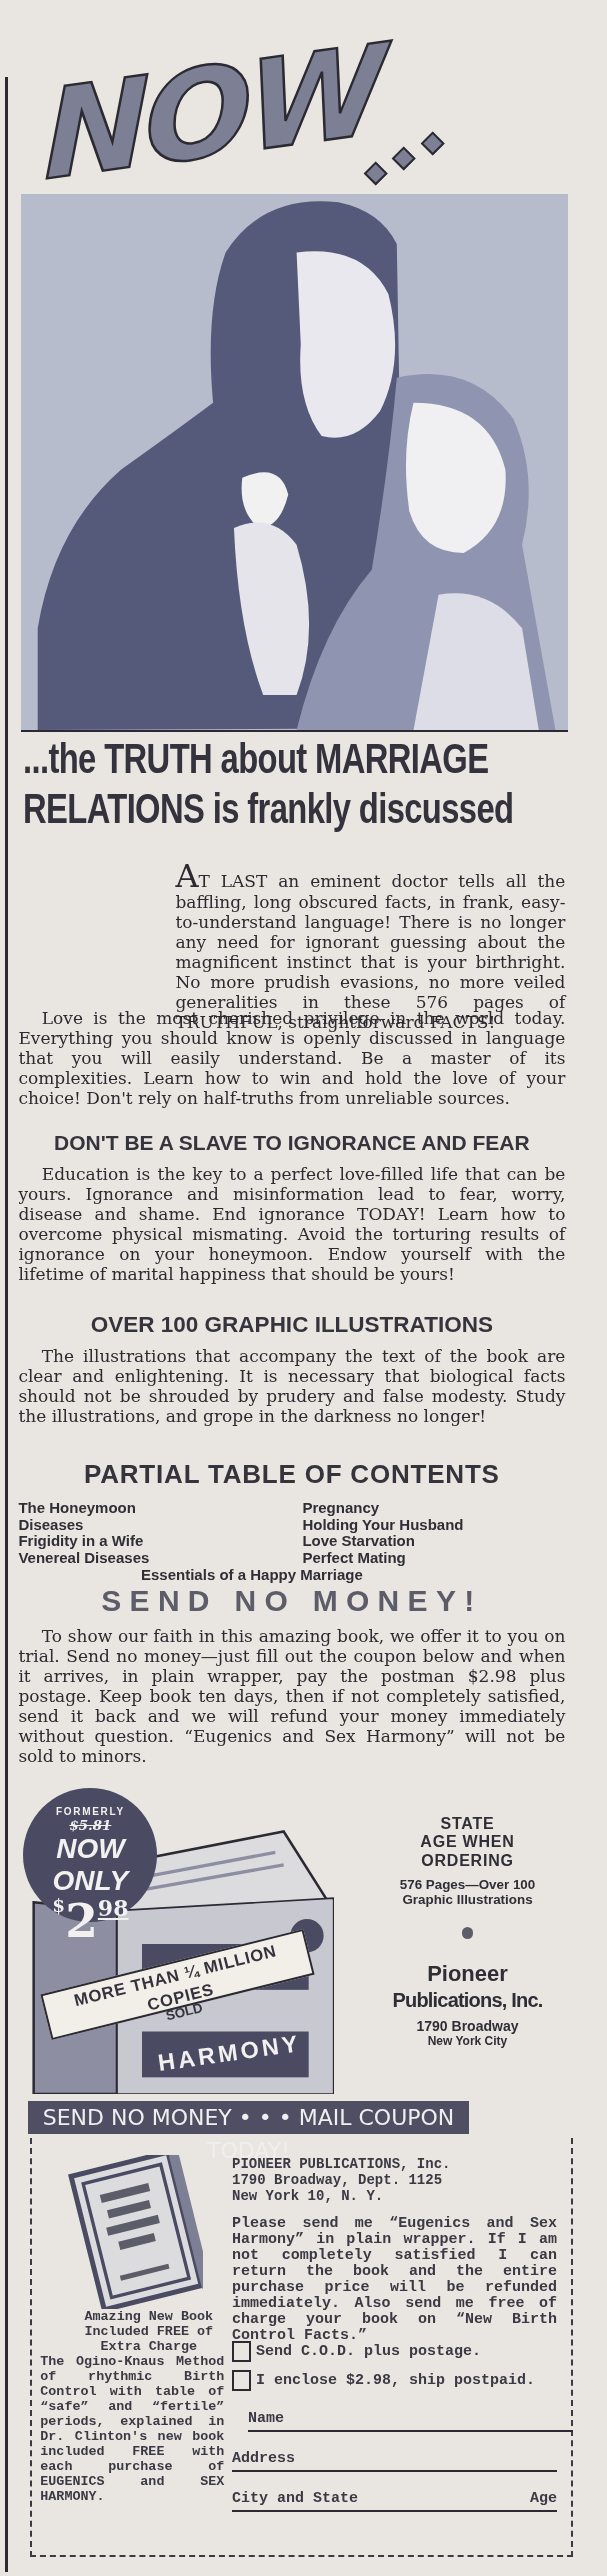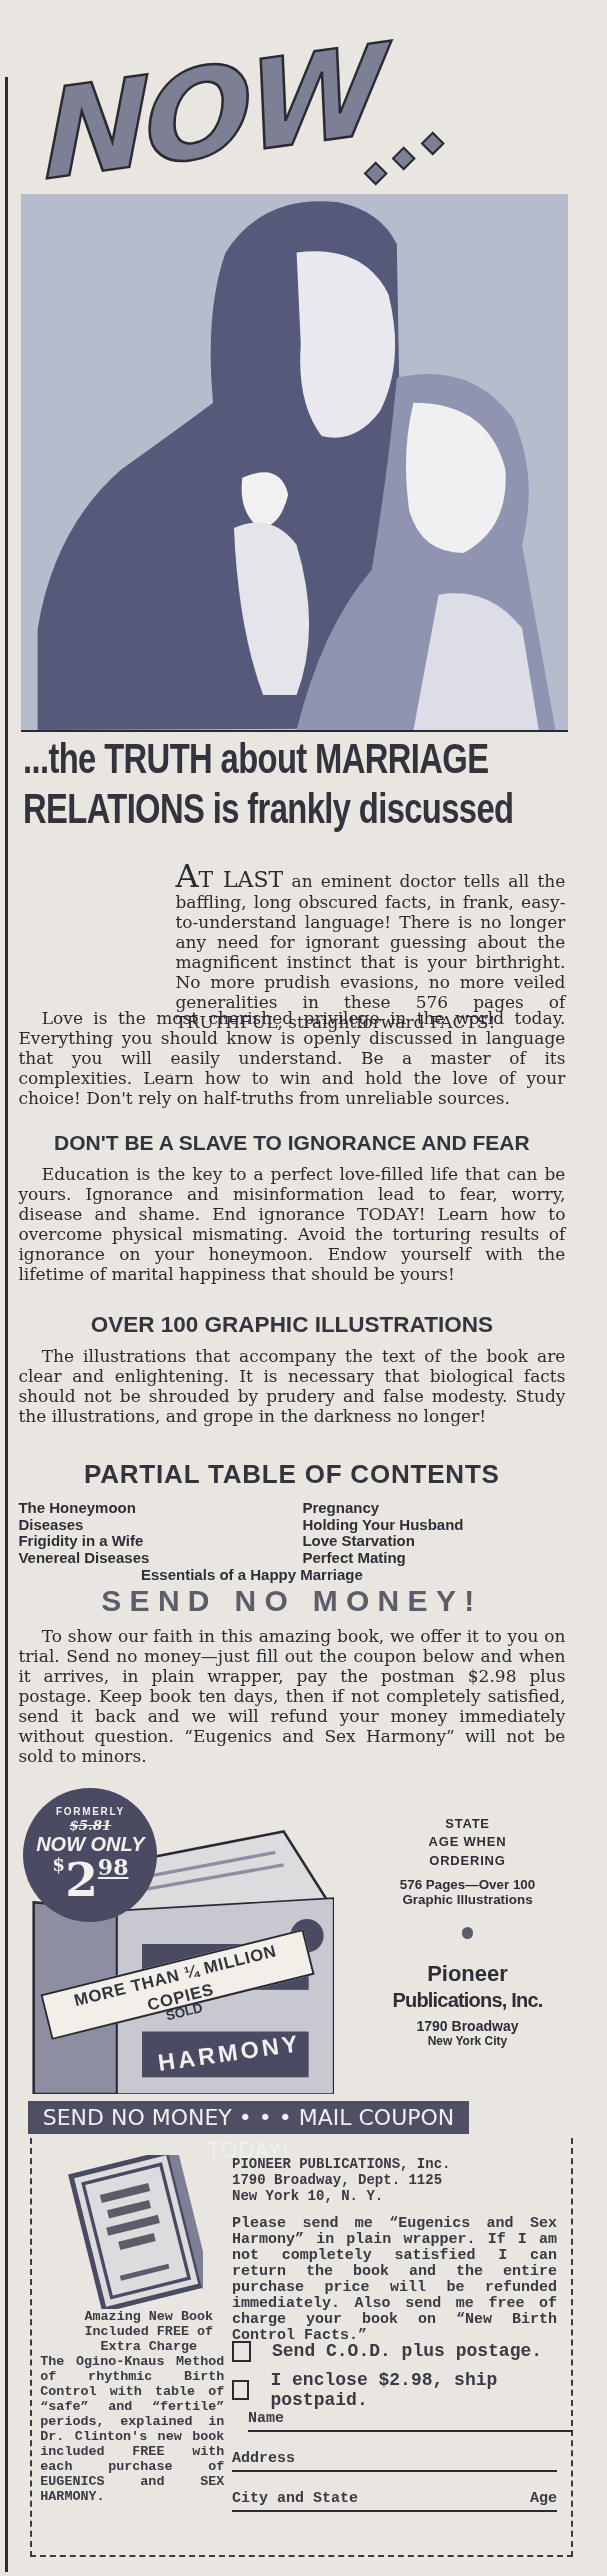--- a/index.html
+++ b/index.html
@@ -30,21 +30,21 @@
     font-size:42px; line-height:50px; letter-spacing:-0.8px; text-align:center;
     color:#34333d; transform:scaleX(0.78); transform-origin:left top; width:697px; text-align:left;
   }
   .body-text {
     position:absolute; left:18.4px; width:547px;
     font-size:17px; line-height:20px; text-align:justify; color:#2c2a30;
   }
   .body-text p { margin:0; text-indent:23.4px; }
   .first-para p { text-indent:0; }
   .drop { font-size:32px; line-height:1; }
-  .sc { font-variant:small-caps; font-size:22px; }
+  .sc { font-variant:small-caps; font-size:17px; }
   .subhead {
     position:absolute; left:18.4px; width:547px; text-align:center;
     font-family:"Liberation Sans", sans-serif; font-weight:bold; color:#35343c;
   }
   .toc {
     position:absolute; left:18.4px; top:1500px; width:547px;
     font-family:"Liberation Sans", sans-serif; font-weight:bold; font-size:15px; line-height:16.7px; color:#2f2e36;
   }
   .toc .col { position:absolute; top:0; }
   .toc .center { position:absolute; left:0; top:67px; width:467px; text-align:center; }
@@ -73,21 +73,21 @@
   }
   .coupon {
     position:absolute; left:30px; top:2138px; width:539px; height:417px;
     border-left:2.5px dashed #3a3944; border-right:2.5px dashed #3a3944; border-bottom:2.5px dashed #3a3944;
   }
   .mono { font-family:"Liberation Mono", monospace; font-weight:bold; color:#3a3944; }
   .coupon-book { position:absolute; left:29px; top:16.7px; width:142px; height:154px; }
   .coupon-book svg { width:100%; height:100%; }
   .coupon-addr { position:absolute; left:200px; top:18.4px; font-size:14px; line-height:16px; }
   .coupon-please { position:absolute; left:200px; top:78px; width:325px; font-size:15px; line-height:16px; text-align:justify; }
-  .opt { position:absolute; left:200px; font-size:18px; display:flex; align-items:center; gap:21px; }
+  .opt { position:absolute; left:200px; font-size:15px; display:flex; align-items:center; gap:5px; }
   .chk { width:15px; height:16.7px; border:2.5px solid #2b2a33; display:inline-block; background:transparent; }
   .free-left { position:absolute; left:8.3px; top:171px; width:184px; font-size:13.4px; line-height:15px; text-align:justify; }
   .free-left .c { text-align:center; display:block; }
   .field { position:absolute; left:200px; width:325px; font-size:15px; border-bottom:2.5px solid #2b2a33; height:20px; display:flex; justify-content:space-between; }
   .foreign { position:absolute; left:200px; top:377px; width:325px; font-size:13.4px; line-height:15px; text-align:center; }
 </style>
 </head>
 <body>
 
 <div class="border-left"></div>
@@ -167,33 +167,33 @@
     <line x1="140" y1="70" x2="300" y2="40" stroke="#8e8ea3" stroke-width="4"></line>
     <line x1="140" y1="85" x2="310" y2="55" stroke="#8e8ea3" stroke-width="4"></line>
   </svg>
   <div style="position:absolute;left:125px;top:134px;width:159px;text-align:center;color:#f2f1ef;font-family:'Liberation Sans',sans-serif;font-weight:bold;font-size:25px;letter-spacing:3.3px;transform:rotate(-8deg);">EUGENICS</div>
   <div style="position:absolute;left:125px;top:221px;width:159px;text-align:center;color:#f2f1ef;font-family:'Liberation Sans',sans-serif;font-weight:bold;font-size:23.4px;letter-spacing:3.3px;transform:rotate(-8deg);">HARMONY</div>
 </div>
 
 <div class="badge">
   <div style="font-size:10px;letter-spacing:1.7px;padding-top:18.4px;">FORMERLY</div>
   <div style="font-size:13.4px;font-family:'DejaVu Serif',serif;font-style:italic;text-decoration:line-through;">$5.81</div>
-  <div style="font-size:20px;font-style:italic;text-align:center;">NOW ONLY</div>
+  <div style="font-size:28px;font-style:italic;text-align:center;">NOW ONLY</div>
   <div style="font-family:'DejaVu Serif',serif;line-height:1;">
     <span style="font-size:18.4px;vertical-align:top;">$</span><span style="font-size:47px;">2</span><span style="font-size:22px;vertical-align:top;text-decoration:underline;">98</span>
   </div>
 </div>
 
 <div class="banner">
   <div style="font-size:16.7px;line-height:22px;letter-spacing:0.8px;padding-top:1.7px;">MORE THAN ¼ MILLION COPIES</div>
   <div style="font-size:13.4px;line-height:15px;margin-top:-3.3px;">SOLD</div>
 </div>
 
 <div class="side-info">
-  <div style="font-size:13px;line-height:18.4px;letter-spacing:0.8px;">
+  <div style="font-size:16px;line-height:18.4px;letter-spacing:0.8px;">
     <div>STATE</div>
     <div>AGE WHEN</div>
     <div>ORDERING</div>
   </div>
   <div style="font-size:13.4px;line-height:15px;margin-top:6.7px;">576 Pages—Over 100 Graphic Illustrations</div>
   <div style="width:11.7px;height:11.7px;border-radius:50%;background:#5d5c69;margin:20px auto 22px;"></div>
   <div style="font-size:22px;line-height:25px;">Pioneer</div>
   <div style="font-size:20px;line-height:28px;letter-spacing:-0.8px;">Publications, Inc.</div>
   <div style="font-size:14px;line-height:15px;margin-top:5px;">1790 Broadway</div>
   <div style="font-size:12px;line-height:15px;">New York City</div>

